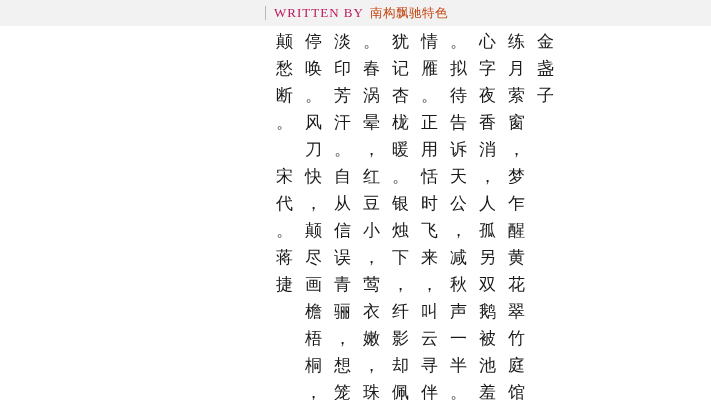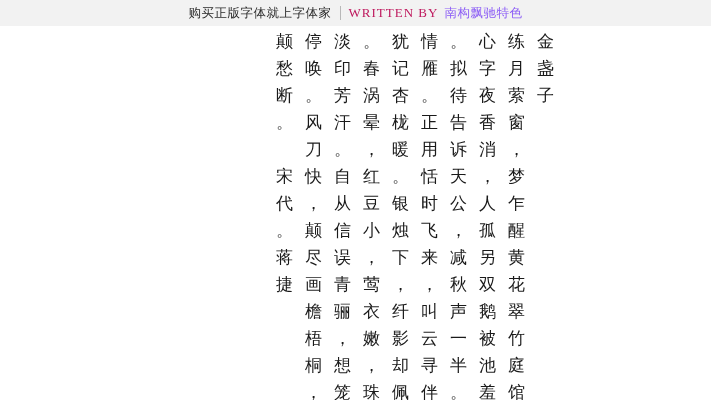--- a/index.html
+++ b/index.html
@@ -58,21 +58,21 @@
   }
   .banner-written {
     font-family: "Liberation Serif", serif;
     font-size: 13px;
     letter-spacing: 1px;
     color: #be185d;
   }
   .banner-brand {
     font-family: "DejaVu Sans", "Liberation Sans", sans-serif;
     font-size: 12.5px;
-    color: #8b5cf6;
+    color: #c2410c;
   }
 
   
   #sheet {
     position: absolute;
     left: 0;
     top: 26px;
     width: 711px;
     height: 374px;
     background: #ffffff;
@@ -103,21 +103,20 @@
     color: transparent;
   }
 </style>
 </head>
 <body>
 
 <div id="page">
 
   <div id="banner">
     <div class="banner-inner">
-      <span class="banner-promo">购买正版字体就上字体家</span>
       <span class="banner-sep"></span>
       <span class="banner-written">WRITTEN BY</span>
       <span class="banner-brand">南构飘驰特色</span>
     </div>
   </div>
 
   <div id="sheet">
     <div id="grid">
         <div class="grid-row">
           <div class="cell empty"></div>

